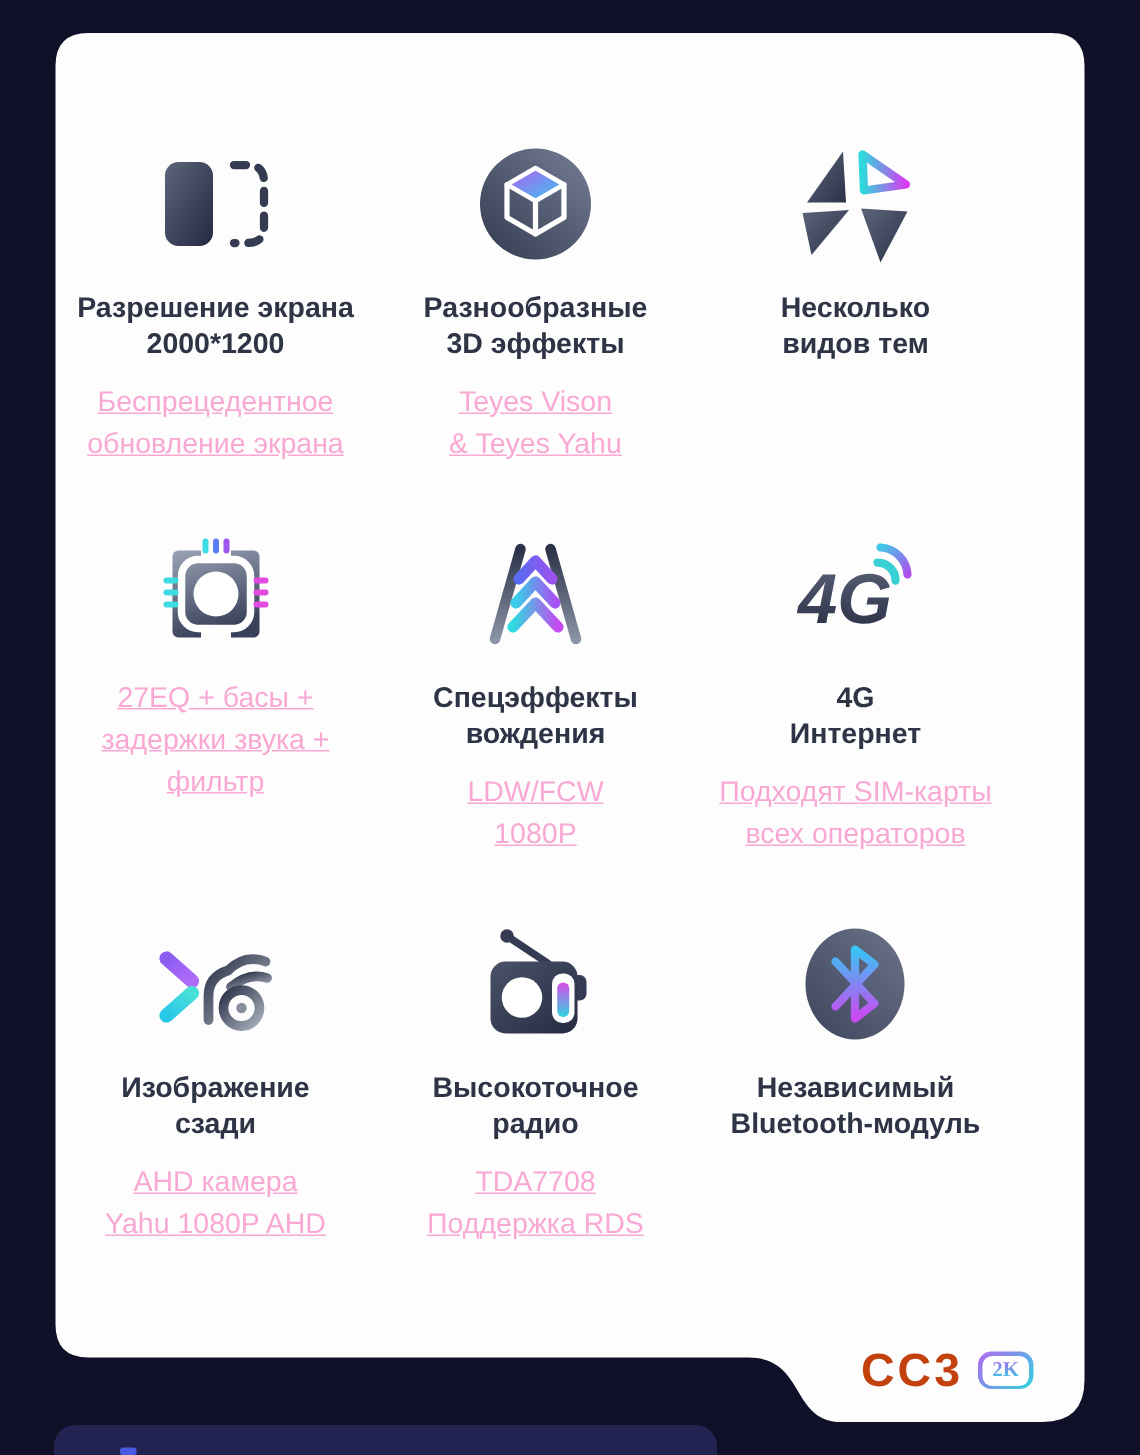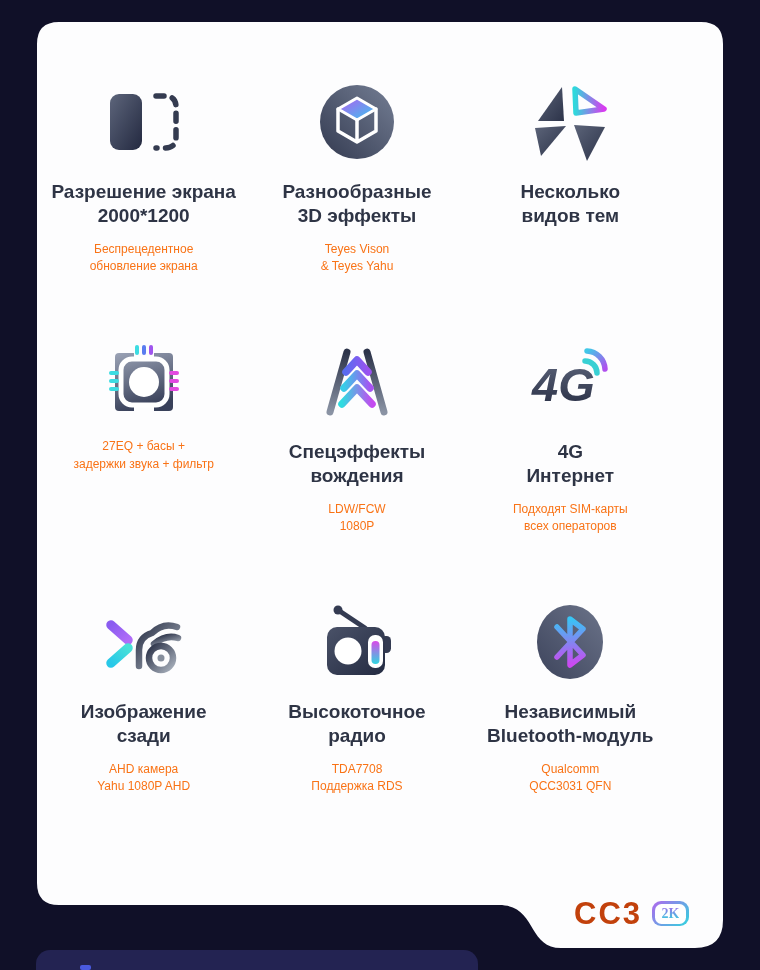--- a/index.html
+++ b/index.html
@@ -3,33 +3,34 @@
 <meta charset="utf-8">
 <style>
   html,body{margin:0;padding:0;}
   body{
     width:760px;height:970px;position:relative;overflow:hidden;
     background:#101028;
     font-family:"Liberation Sans","DejaVu Sans",sans-serif;
   }
   .card-svg{position:absolute;left:0;top:0;}
   .content{
-    position:absolute;left:37px;top:22px;width:640px;
+    position:absolute;left:37px;top:36px;width:640px;
     display:grid;grid-template-columns:repeat(3,1fr);
     grid-auto-rows:260px;padding-top:56px;box-sizing:border-box;
   }
   .cell{text-align:center;}
   .icon-wrap{height:88px;display:flex;align-items:center;justify-content:center;}
   .title{
     margin:14px 8px 0;font-size:19px;font-weight:bold;color:#2e3445;
     line-height:1.28;white-space:pre-line;
   }
   .sub{
-    margin:12px 6px 0;font-size:12px;color:#f97316;line-height:1.48;
+    margin:12px 6px 0;font-size:19px;color:#f9a8d4;line-height:1.48;
     white-space:pre-line;
+    text-decoration:underline;
   }
   .logo{
     position:absolute;left:574px;top:898px;display:flex;align-items:center;
   }
   .logo-text{
     font-size:31px;font-weight:bold;color:#c2410c;letter-spacing:2px;
     line-height:1;
   }
   .badge{
     margin-left:10px;padding:2.5px;border-radius:9px;
@@ -297,22 +298,20 @@
             <stop offset="0" stop-color="#38c4f4"></stop>
               <stop offset="1" stop-color="#cc48f0"></stop>
           </linearGradient>
         </defs>
         <ellipse cx="40" cy="42" rx="33" ry="37" fill="url(#g9a)"></ellipse>
         <path d="M 27,27 L 53,55 L 40,65 L 40,19 L 53,29 L 27,57" fill="none" stroke="url(#g9b)" stroke-width="5.5" stroke-linecap="round" stroke-linejoin="round"></path>
       </svg>
     </div>
     <h3 class="title">Независимый
 Bluetooth-модуль</h3>
-    <p class="sub">Qualcomm
-QCC3031 QFN</p>
   </div>
 
 </div>
 
 <div class="logo">
   <span class="logo-text">CC3</span>
   <span class="badge">
     <span class="badge-inner"><span>2K</span></span>
   </span>
 </div>

